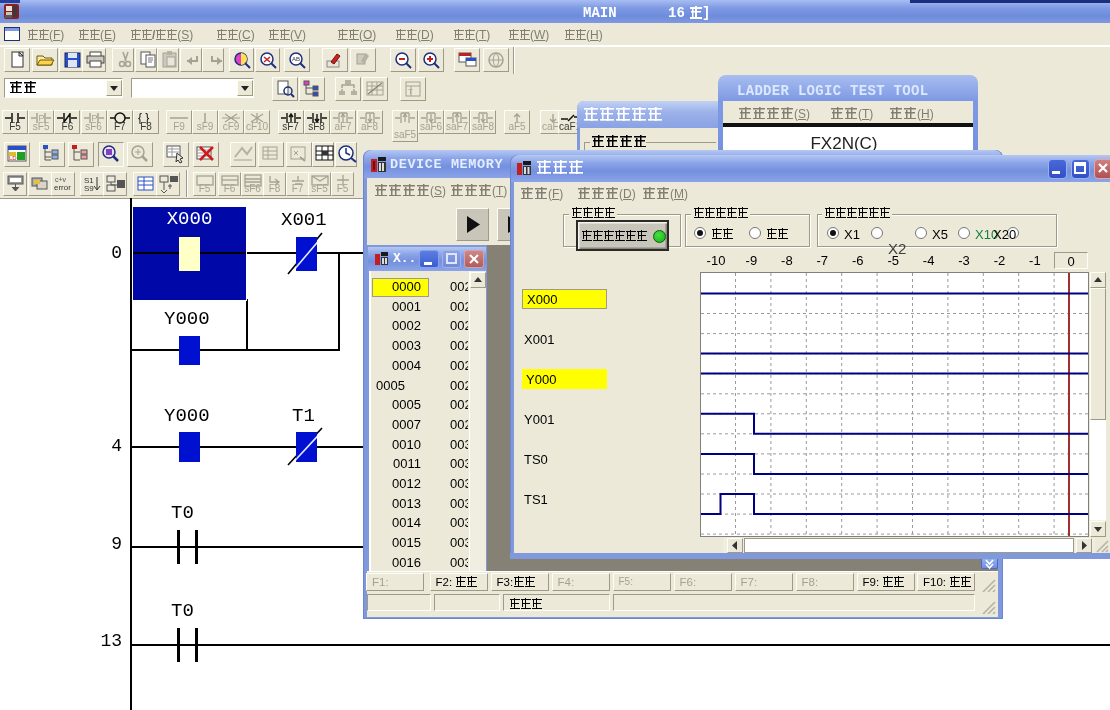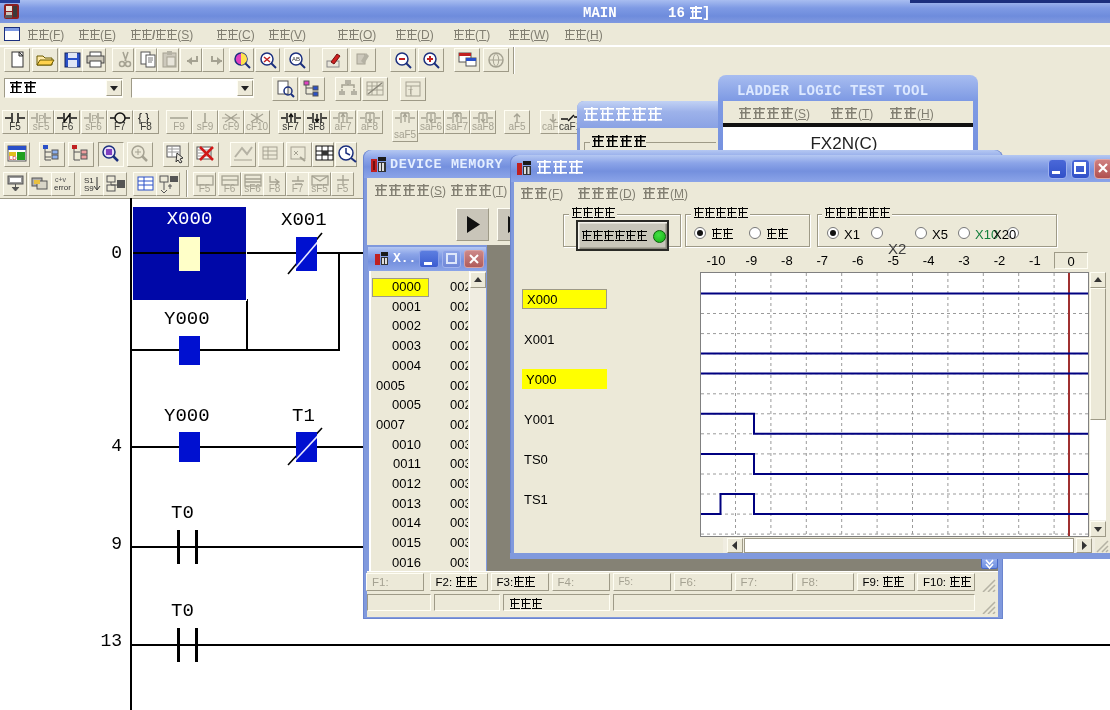--- a/index.html
+++ b/index.html
@@ -656,21 +656,21 @@
 <span style="left:376px;top:318.4px;width:45px;text-align:right;font-size:13px;color:#000">0002</span>
 <span style="left:450px;top:318.4px;width:18px;overflow:hidden;font-size:13px;color:#000;white-space:nowrap">002</span>
 <span style="left:376px;top:338.09999999999997px;width:45px;text-align:right;font-size:13px;color:#000">0003</span>
 <span style="left:450px;top:338.09999999999997px;width:18px;overflow:hidden;font-size:13px;color:#000;white-space:nowrap">002</span>
 <span style="left:376px;top:357.79999999999995px;width:45px;text-align:right;font-size:13px;color:#000">0004</span>
 <span style="left:450px;top:357.79999999999995px;width:18px;overflow:hidden;font-size:13px;color:#000;white-space:nowrap">002</span>
 <span style="left:376px;top:377.49999999999994px;width:45px;text-align:left;font-size:13px;color:#000">0005</span>
 <span style="left:450px;top:377.49999999999994px;width:18px;overflow:hidden;font-size:13px;color:#000;white-space:nowrap">002</span>
 <span style="left:376px;top:397.19999999999993px;width:45px;text-align:right;font-size:13px;color:#000">0005</span>
 <span style="left:450px;top:397.19999999999993px;width:18px;overflow:hidden;font-size:13px;color:#000;white-space:nowrap">002</span>
-<span style="left:376px;top:416.8999999999999px;width:45px;font-size:13px;color:#000">0007</span>
+<span style="left:376px;top:416.8999999999999px;width:45px;text-align:right;font-size:13px;color:#000">0007</span>
 <span style="left:450px;top:416.8999999999999px;width:18px;overflow:hidden;font-size:13px;color:#000;white-space:nowrap">002</span>
 <span style="left:376px;top:436.5999999999999px;width:45px;text-align:right;font-size:13px;color:#000">0010</span>
 <span style="left:450px;top:436.5999999999999px;width:18px;overflow:hidden;font-size:13px;color:#000;white-space:nowrap">003</span>
 <span style="left:376px;top:456.2999999999999px;width:45px;text-align:right;font-size:13px;color:#000">0011</span>
 <span style="left:450px;top:456.2999999999999px;width:18px;overflow:hidden;font-size:13px;color:#000;white-space:nowrap">003</span>
 <span style="left:376px;top:475.9999999999999px;width:45px;text-align:right;font-size:13px;color:#000">0012</span>
 <span style="left:450px;top:475.9999999999999px;width:18px;overflow:hidden;font-size:13px;color:#000;white-space:nowrap">003</span>
 <span style="left:376px;top:495.6999999999999px;width:45px;text-align:right;font-size:13px;color:#000">0013</span>
 <span style="left:450px;top:495.6999999999999px;width:18px;overflow:hidden;font-size:13px;color:#000;white-space:nowrap">003</span>
 <span style="left:376px;top:515.3999999999999px;width:45px;text-align:right;font-size:13px;color:#000">0014</span>

